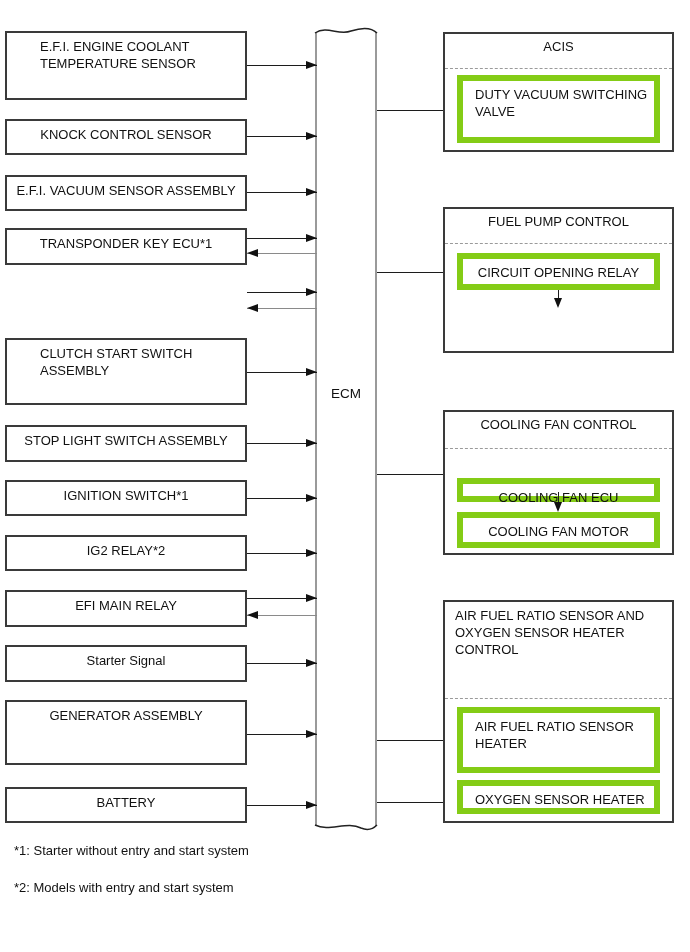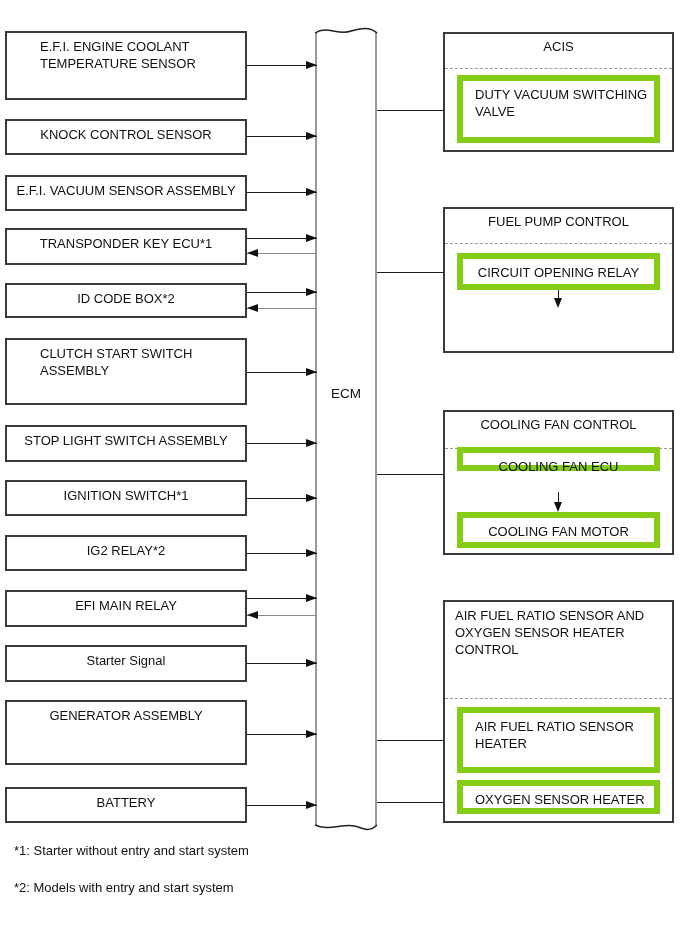--- a/index.html
+++ b/index.html
@@ -36,21 +36,20 @@
 </style>
 </head>
 <body>
 
 <div id="page">
 
   <div class="lbox ml" style="top:31px;height:69px"><span>E.F.I. ENGINE COOLANT TEMPERATURE SENSOR</span></div>
   <div class="lbox" style="top:119px;height:36px"><span>KNOCK CONTROL SENSOR</span></div>
   <div class="lbox" style="top:175px;height:36px"><span>E.F.I. VACUUM SENSOR ASSEMBLY</span></div>
   <div class="lbox" style="top:228px;height:37px"><span>TRANSPONDER KEY ECU*1</span></div>
-  <div class="lbox" style="top:283px;height:35px"><span>ID CODE BOX*2</span></div>
   <div class="lbox ml" style="top:338px;height:67px"><span>CLUTCH START SWITCH ASSEMBLY</span></div>
   <div class="lbox" style="top:425px;height:37px"><span>STOP LIGHT SWITCH ASSEMBLY</span></div>
   <div class="lbox" style="top:480px;height:36px"><span>IGNITION SWITCH*1</span></div>
   <div class="lbox" style="top:535px;height:36px"><span>IG2 RELAY*2</span></div>
   <div class="lbox" style="top:590px;height:37px"><span>EFI MAIN RELAY</span></div>
   <div class="lbox" style="top:645px;height:37px"><span>Starter Signal</span></div>
   <div class="lbox" style="top:700px;height:65px"><span>GENERATOR ASSEMBLY</span></div>
   <div class="lbox" style="top:787px;height:36px"><span>BATTERY</span></div>
 
   <div class="ecm"></div>
@@ -114,21 +113,21 @@
   <div class="grp" style="top:207px;height:146px"></div>
   <div class="grp-title" style="left:443px;width:231px;top:213px">FUEL PUMP CONTROL</div>
   <div class="dash" style="top:243px"></div>
   <div class="ibox" style="top:253px;height:37px"><span>CIRCUIT OPENING RELAY</span></div>
   <div class="vl" style="left:558px;top:290px;height:11px"></div>
     <div class="ah-d" style="left:554px;top:298px"></div>
 
   <div class="grp" style="top:410px;height:145px"></div>
   <div class="grp-title" style="left:443px;width:231px;top:416px">COOLING FAN CONTROL</div>
   <div class="dash" style="top:448px"></div>
-  <div class="ibox" style="top:447px;height:24px"><span>COOLING FAN ECU</span></div>
+  <div class="ibox" style="top:478px;height:24px"><span>COOLING FAN ECU</span></div>
   <div class="vl" style="left:558px;top:492px;height:12px"></div>
     <div class="ah-d" style="left:554px;top:502px"></div>
   <div class="ibox" style="top:512px;height:36px"><span>COOLING FAN MOTOR</span></div>
 
   <div class="grp" style="top:600px;height:223px"></div>
   <div class="grp-title tl" style="left:443px;width:231px;top:607px;box-sizing:border-box">AIR FUEL RATIO SENSOR AND OXYGEN SENSOR HEATER CONTROL</div>
   <div class="dash" style="top:698px"></div>
   <div class="ibox ml" style="top:707px;height:66px"><span>AIR FUEL RATIO SENSOR HEATER</span></div>
   <div class="ibox ml" style="top:780px;height:34px"><span>OXYGEN SENSOR HEATER</span></div>
 

